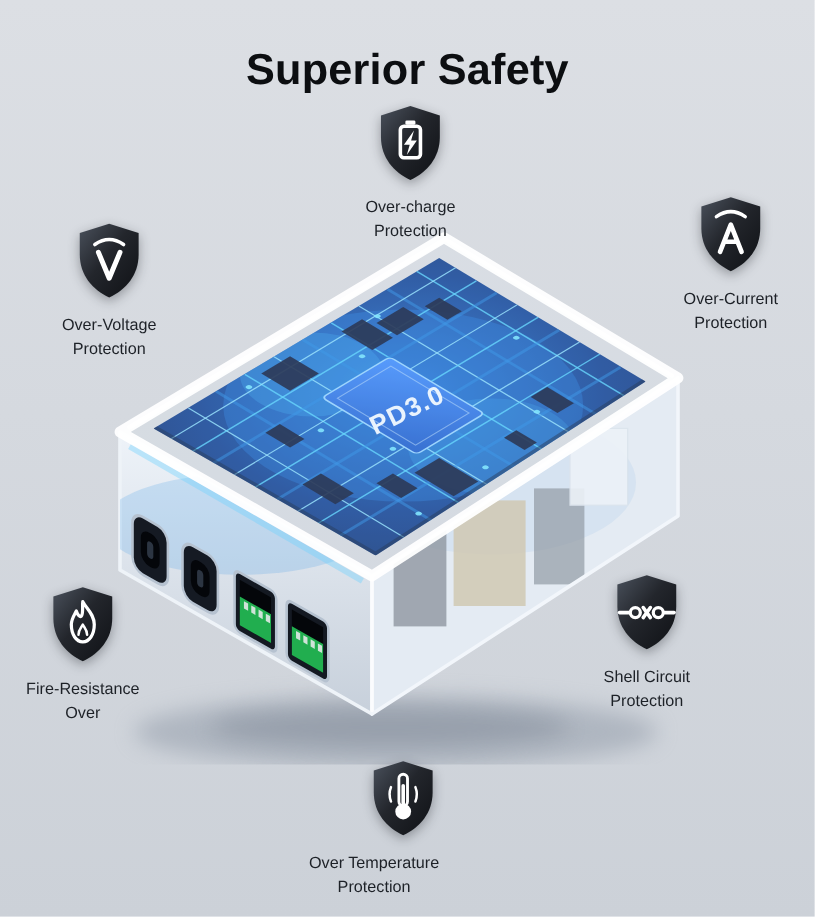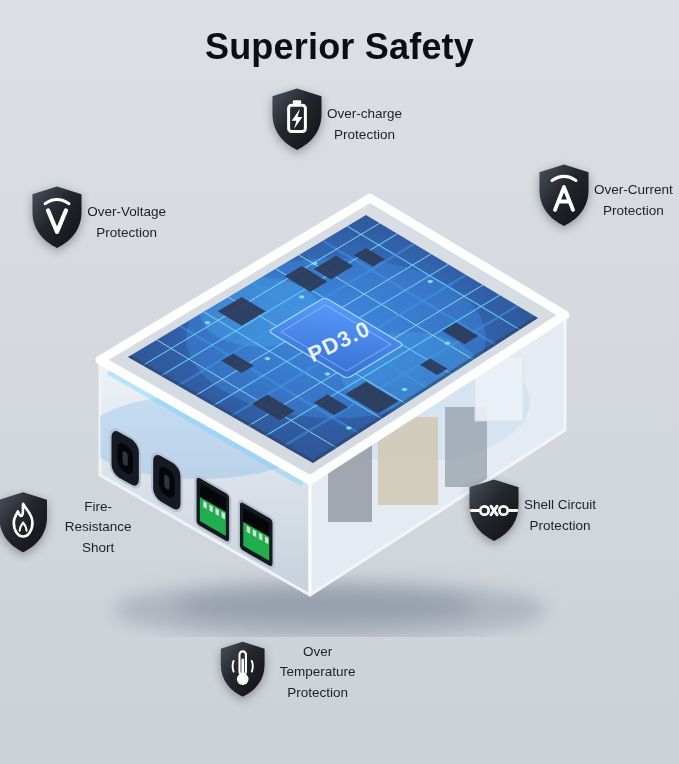--- a/index.html
+++ b/index.html
@@ -2,24 +2,24 @@
 <html><head>
 <meta charset="utf-8">
 <style>
   html,body{margin:0;padding:0;}
   .canvas{
     position:relative;width:679px;height:764px;overflow:hidden;
     background:linear-gradient(180deg,#dcdfe4 0%,#d5d9df 45%,#ccd1d8 100%);
     font-family:"Liberation Sans",sans-serif;
   }
   .title{
-    margin:0;padding-top:26px;text-align:center;
+    margin:0;padding-top:37px;text-align:center;
     font-size:36px;font-weight:700;color:#0c0e11;letter-spacing:.2px;
   }
-  .feature{position:absolute;width:150px;display:flex;flex-direction:row;align-items:center;}
+  .feature{position:absolute;width:150px;display:flex;flex-direction:column;align-items:center;}
   .shield{width:60px;height:67px;filter:drop-shadow(0 3px 5px rgba(15,18,24,.35));}
   .shieldbg{fill:url(#shieldGrad);}
   .si{stroke:#ffffff;fill:none;stroke-width:5;stroke-linecap:round;stroke-linejoin:round;}
   .sif{fill:#ffffff;stroke:none;}
   .flabel{margin-top:10px;text-align:center;font-size:13.5px;line-height:1.5;color:#1d2127;}
   .product{position:absolute;left:80px;top:192px;width:510px;height:445px;}
   .t1{fill:none;stroke:#4fd2ff;stroke-width:1.2;opacity:.8;}
   .t2{fill:none;stroke:#1e88e5;stroke-width:2.4;opacity:.5;}
   .t3{fill:none;stroke:#8be0ff;stroke-width:1;opacity:.85;}
   .chip{fill:#061537;opacity:.92;}
@@ -216,21 +216,21 @@
   </div>
 
   <div class="feature" style="left:-6px;top:487px;">
     <svg class="shield" viewBox="0 0 100 112">
       <path class="shieldbg" d="M50 4 L91 17 V47 C91 76 73 96 50 107 C27 96 9 76 9 47 V17 Z"></path>
       <path d="M50 24 C55 34 66 41 66 56 C66 70 59 80 50 80 C41 80 34 70 34 56 C34 48 38 43 41 37 C43 43 46 46 48 44 C51 41 49 30 50 24 Z" class="si" style="stroke-width:4.5"></path>
       <path d="M44 70 C44 63 48 60 50 56 C52 60 56 63 56 70" class="si" style="stroke-width:3.5"></path>
     </svg>
     <div class="flabel">
       <span>Fire-Resistance</span><br>
-      <span>Short</span>
+      <span>Over</span>
     </div>
   </div>
 
   <div class="feature" style="left:464px;top:477px;">
     <svg class="shield" viewBox="0 0 100 112">
       <path class="shieldbg" d="M50 4 L91 17 V47 C91 76 73 96 50 107 C27 96 9 76 9 47 V17 Z"></path>
       <line x1="12" y1="56" x2="25" y2="56" class="si"></line>
       <line x1="75" y1="56" x2="88" y2="56" class="si"></line>
       <circle cx="34" cy="56" r="7" class="si" style="stroke-width:4.5"></circle>
       <circle cx="66" cy="56" r="7" class="si" style="stroke-width:4.5"></circle>

